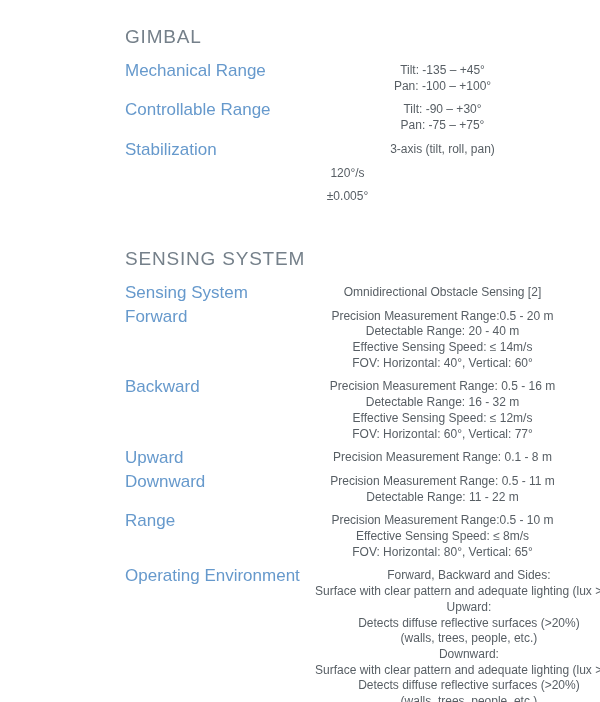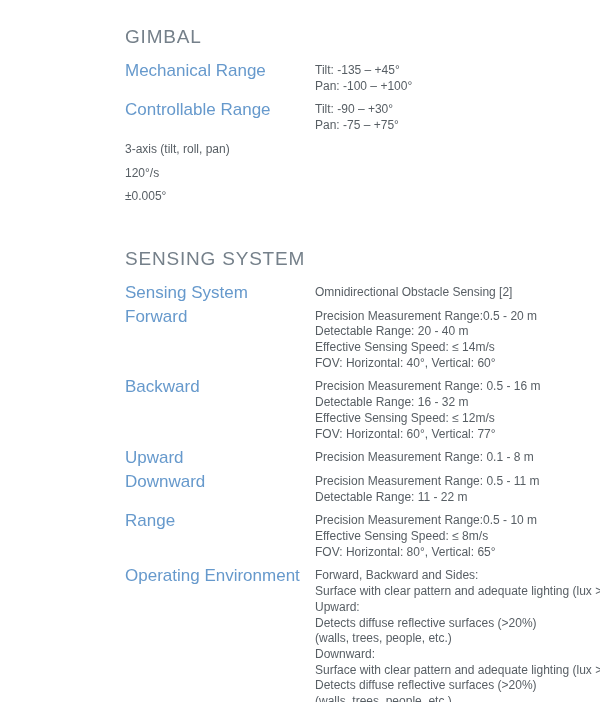--- a/index.html
+++ b/index.html
@@ -39,21 +39,21 @@
     font-size: 17px;
     line-height: 15.7px;
     color: var(--label-color, #6699cc);
   }
   .spec-value {
     flex: 1 1 auto;
     font-size: 12px;
     line-height: 15.7px;
     color: var(--value-color, #575e64);
   }
-  .value-line { white-space: nowrap; }
+  .value-line { white-space: nowrap; text-align: center; }
 </style>
 </head>
 <body>
 
 <div class="spec-page">
   <div>
   <section class="spec-section">
     <h2 class="section-title">GIMBAL</h2>
     <div>
   <div class="spec-row">
@@ -66,20 +66,21 @@
 
   <div class="spec-row">
     <div class="spec-label">Controllable Range</div>
     <div class="spec-value">
               <div class="value-line">Tilt: -90 – +30°</div>
               <div class="value-line">Pan: -75 – +75°</div>
             </div>
   </div>
 
   <div class="spec-row">
+    <div class="spec-label">Stabilization</div>
     <div class="spec-value">
               <div class="value-line">3-axis (tilt, roll, pan)</div>
             </div>
   </div>
 
   <div class="spec-row">
     <div class="spec-value">
               <div class="value-line">120°/s</div>
             </div>
   </div>

